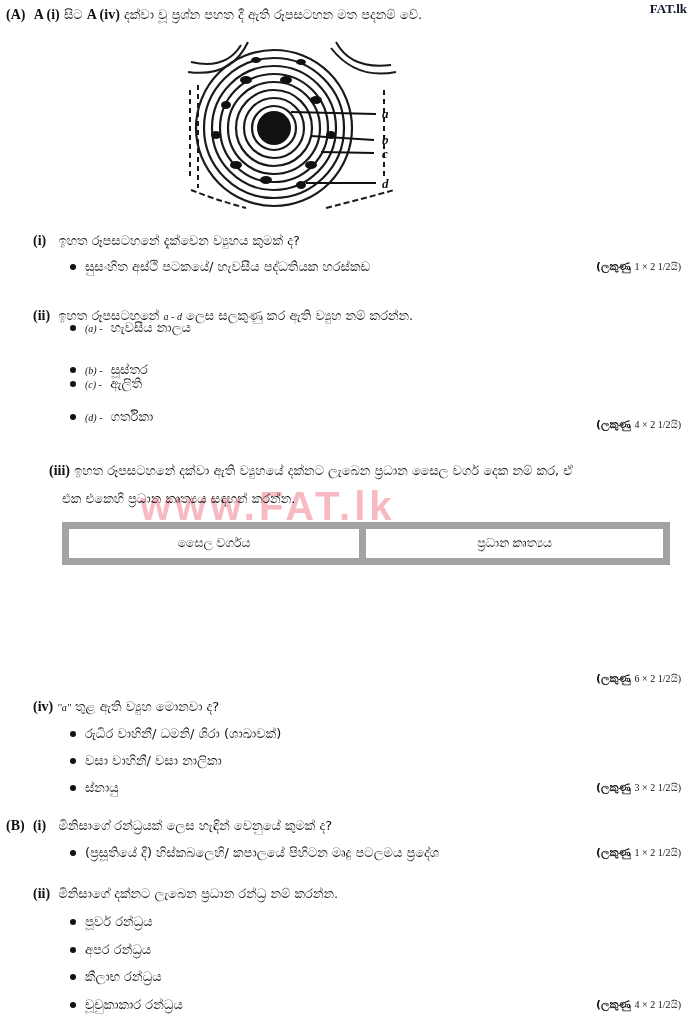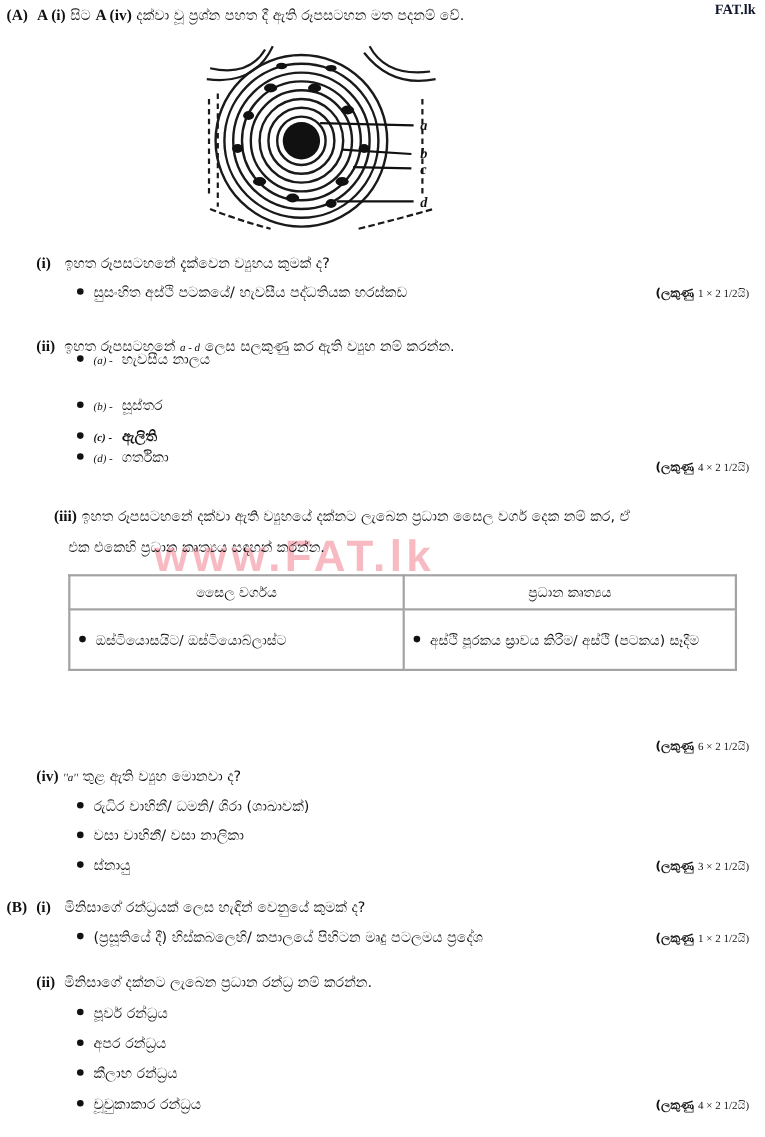--- a/index.html
+++ b/index.html
@@ -21,21 +21,21 @@
     .qnum { font-family: "Liberation Serif", serif; font-weight: bold; font-size: 14px; }
     .ital { font-family: "Liberation Serif", serif; font-style: italic; font-size: 10px; }
     .bullet { display: inline-block; width: 6px; height: 6px; border-radius: 50%; background: #111; margin-right: 9px; vertical-align: middle; position: relative; top: -1px; }
     .marks { right: 14px; font-family: "DejaVu Sans", sans-serif; font-size: 11px; font-weight: bold; white-space: nowrap; z-index: 2; }
     .marks .num { font-family: "Liberation Serif", serif; font-weight: normal; font-size: 10px; }
     .figure { left: 186px; top: 40px; width: 215px; height: 175px; z-index: 1; }
     table.ans {
       position: absolute; left: 62px; top: 522px; width: 608px; border-collapse: collapse; z-index: 2;
       background: transparent;
     }
-    table.ans td, table.ans th { border: 2px solid #a3a3a3; padding: 0 8px; font-size: 12.5px; font-weight: normal; vertical-align: middle; }
+    table.ans td, table.ans th { border: 7px solid #a3a3a3; padding: 0 8px; font-size: 12.5px; font-weight: normal; vertical-align: middle; font-family: Liberation Serif, serif; }
     table.ans th { height: 29px; text-align: center; }
     table.ans td { height: 53px; line-height: 22px; }
     table.ans td.c1 { width: 286px; }
     .cellwrap { display: flex; align-items: flex-start; }
     .cellwrap .bullet { margin-top: 8px; flex: none; }
   </style>
 </head>
 <body>
 
 <div class="abs brand">FAT.lk</div>
@@ -117,21 +117,21 @@
   <span>ඉහත රූපසටහනේ</span>
   <span class="ital">a - d</span>
   <span>ලෙස සලකුණු කර ඇති ව්‍යුහ නම් කරන්න.</span>
 </div>
 <div class="abs line" style="left:70px; top:319px;">
   <span class="bullet"></span><span class="ital">(a) -</span>&nbsp; <span>හැවසීය නාලය</span>
 </div>
 <div class="abs line" style="left:70px; top:361px;">
   <span class="bullet"></span><span class="ital">(b) -</span>&nbsp; <span>සූස්තර</span>
 </div>
-<div class="abs line" style="left:70px; top:389px;font-weight:bold;">
+<div class="abs line" style="left:70px; top:375px;">
   <span class="bullet"></span><span class="ital">(c) -</span>&nbsp; <span>ඇලිති</span>
 </div>
 <div class="abs line" style="left:70px; top:408px;text-align:right;">
   <span class="bullet"></span><span class="ital">(d) -</span>&nbsp; <span>ගර්තිකා</span>
 </div>
 <div class="abs marks" style="top:418px;">
   <span>(ලකුණු</span> <span class="num">4 × 2 1/2යි)</span>
 </div>
 
 <div class="abs line" style="left:33px; top:462px;margin-left:16px;">
@@ -139,34 +139,20 @@
   <span>ඉහත රූපසටහනේ දක්වා ඇති ව්‍යුහයේ දක්නට ලැබෙන ප්‍රධාන සෛල වර්ග දෙක නම් කර, ඒ</span>
 </div>
 <div class="abs line" style="left:62px; top:490px;">එක එකෙහි ප්‍රධාන කෘත්‍යය සඳහන් කරන්න.</div>
 
 <table class="ans">
   <tbody>
       <tr>
     <th class="c1">සෛල වර්ගය</th>
     <th>ප්‍රධාන කෘත්‍යය</th>
   </tr>
-  <tr>
-    <td class="c1">
-      <div class="cellwrap">
-            <span class="bullet"></span>
-            <span>ඔස්ටියොසයිට/ ඔස්ටියොබ්ලාස්ට</span>
-          </div>
-    </td>
-    <td>
-      <div class="cellwrap">
-            <span class="bullet"></span>
-            <span>අස්ථි පූරකය ස්‍රාවය කිරීම/ අස්ථි (පටකය) සෑදීම</span>
-          </div>
-    </td>
-  </tr>
 </tbody>
   </table>
 <div class="abs marks" style="top:672px;">
   <span>(ලකුණු</span> <span class="num">6 × 2 1/2යි)</span>
 </div>
 
 <div class="abs line" style="left:33px; top:698px;">
   <span class="qnum">(iv)</span>
   <span class="ital">''a''</span>
   <span>තුළ ඇති ව්‍යුහ මොනවා ද?</span>

